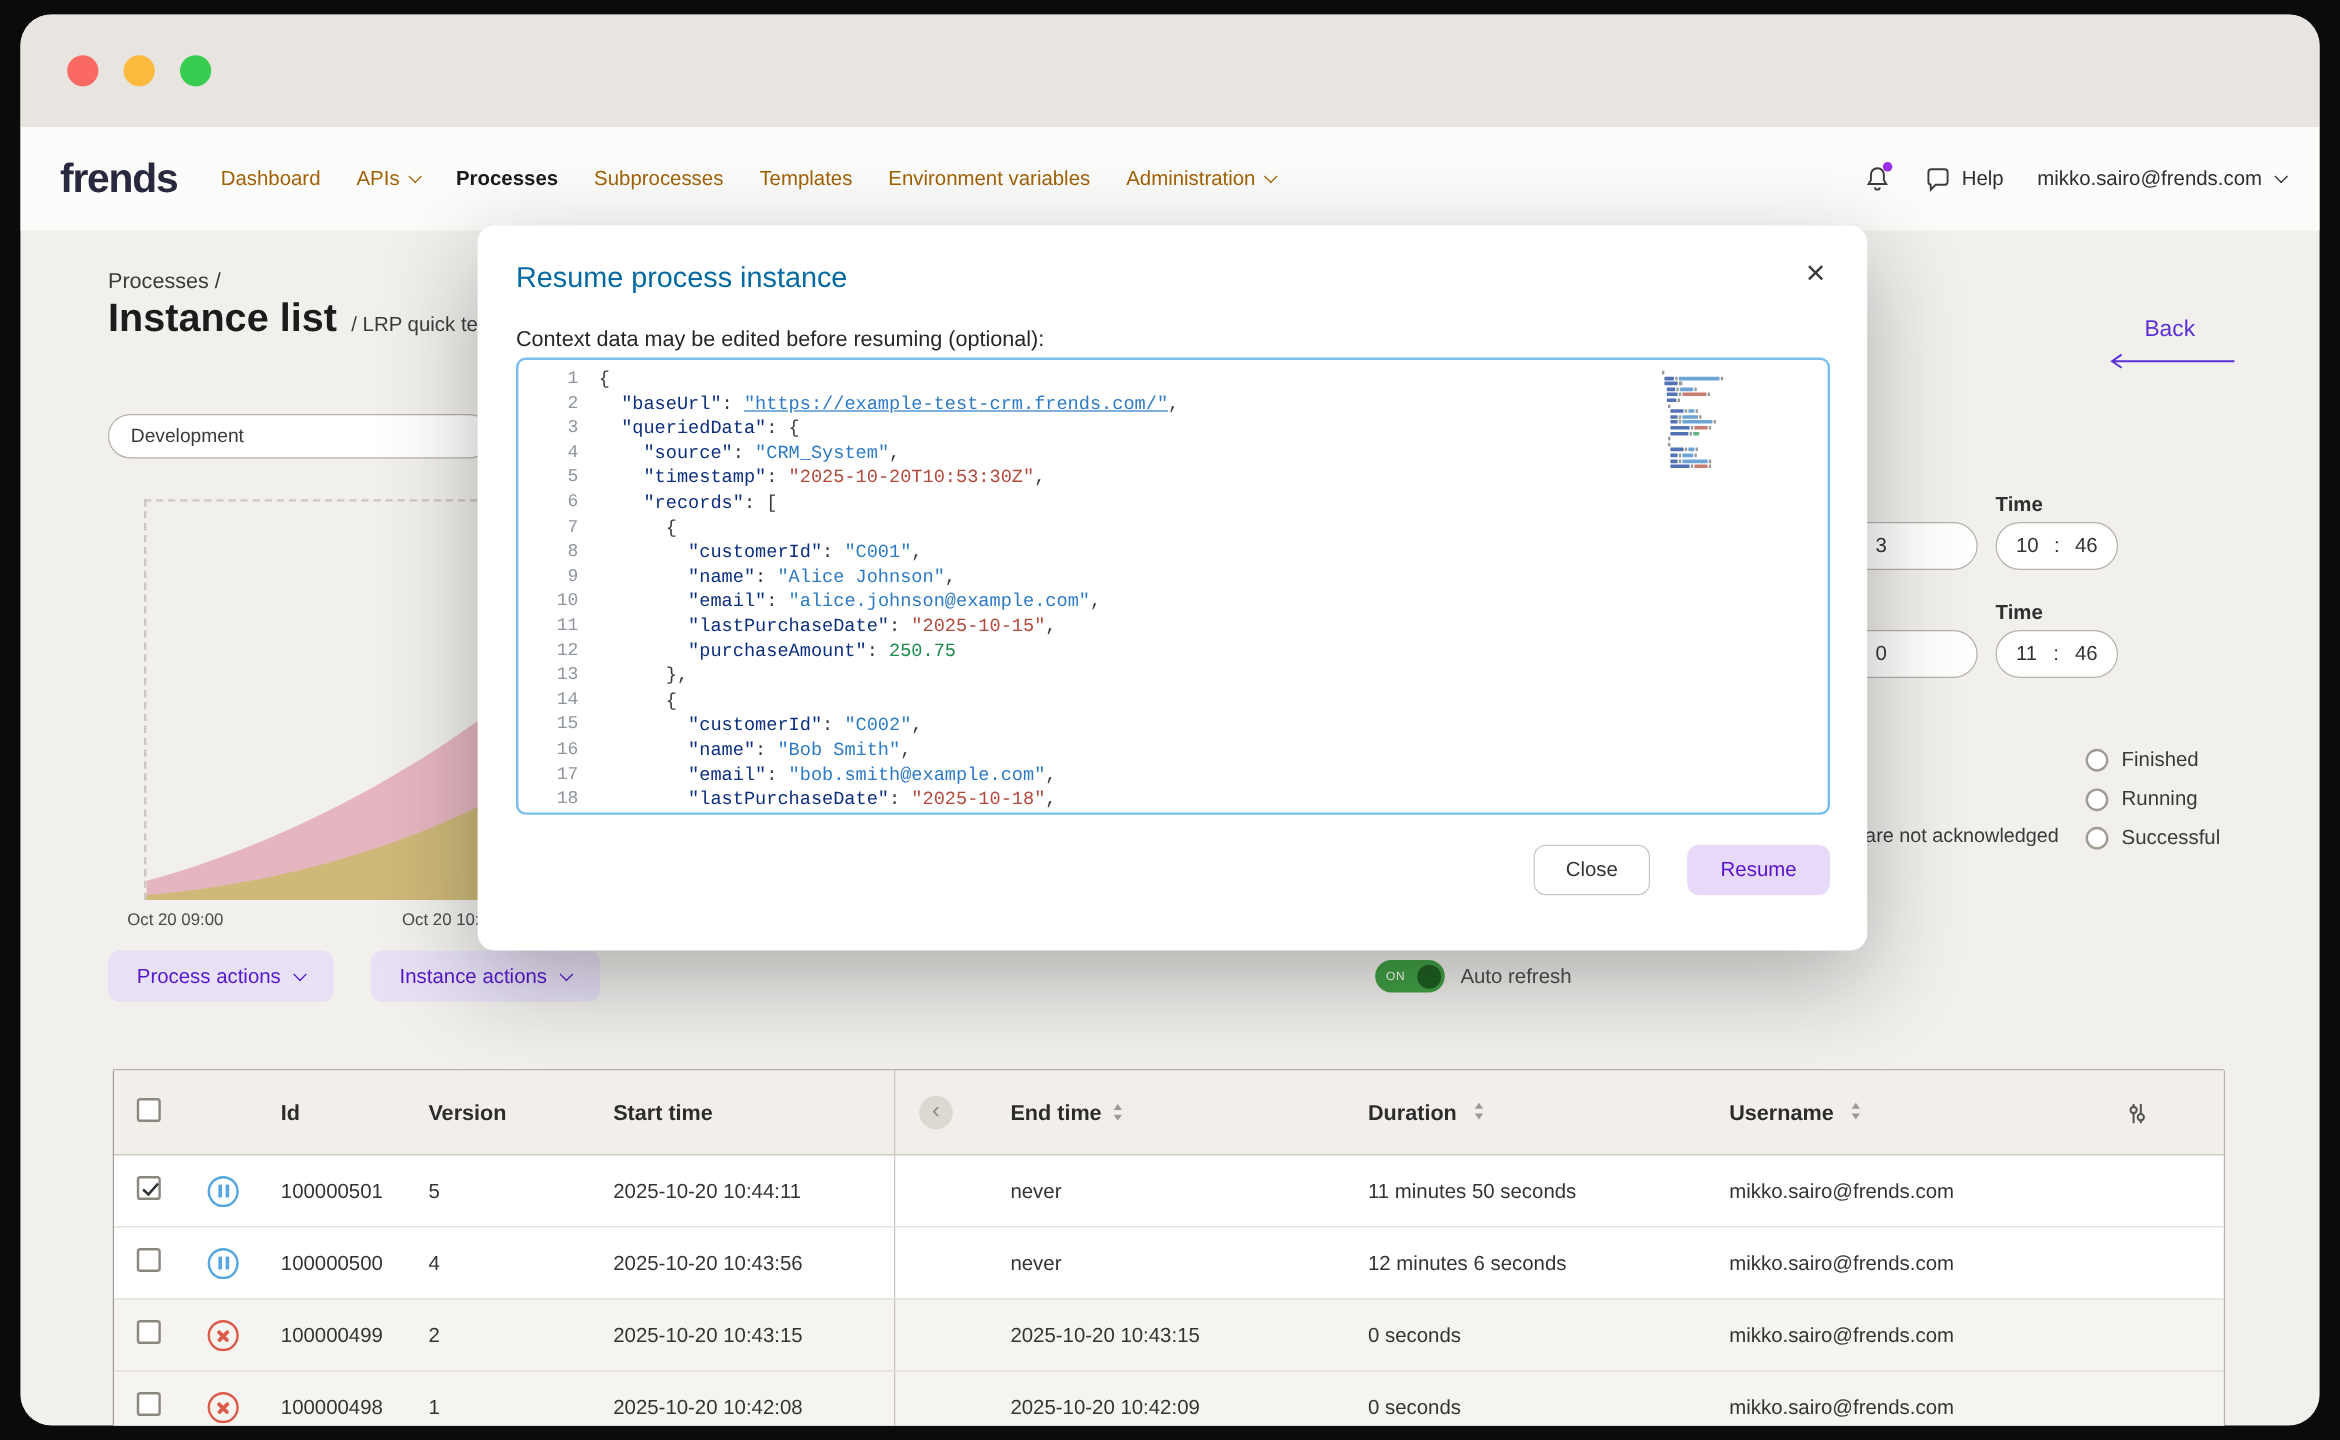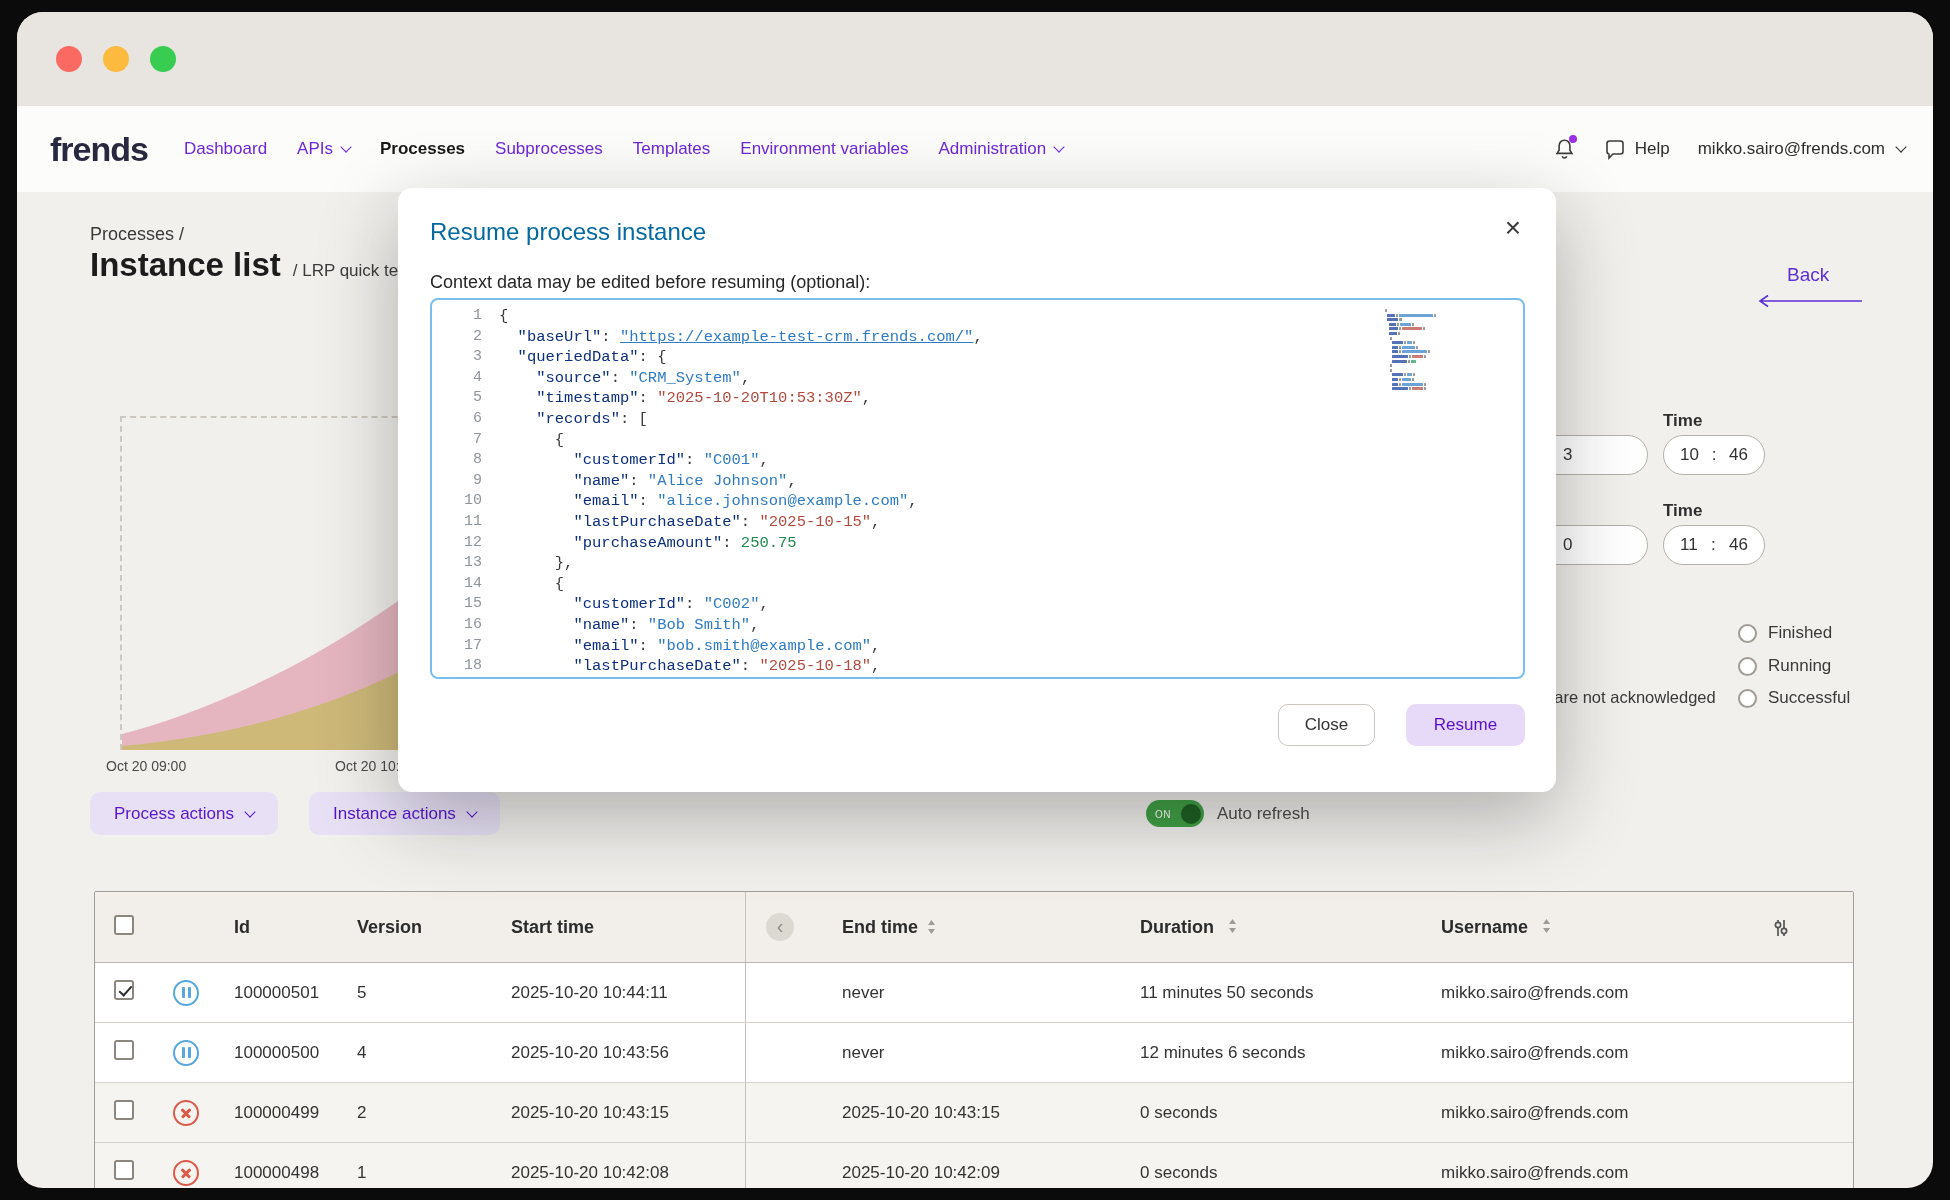--- a/index.html
+++ b/index.html
@@ -10,21 +10,21 @@
   
   .chrome{height:94px;background:#e8e5e1;display:flex;align-items:center;padding-left:39px;gap:21px;}
   .dot{width:26px;height:26px;border-radius:50%;}
   .dot.red{background:#fa6a62;}
   .dot.yellow{background:#fcba3f;}
   .dot.green{background:#38cd50;}
   
   .app-header{height:86px;background:#fcfcfa;display:flex;align-items:center;padding:0 28px 0 33px;}
   .logo{font-size:34px;font-weight:700;color:#28283f;letter-spacing:-1px;cursor:pointer;}
   .nav{display:flex;align-items:center;gap:30px;margin-left:36px;}
-  .nav-item{display:flex;align-items:center;gap:9px;font-size:17px;color:#6d28d9;cursor:pointer;white-space:nowrap;}
+  .nav-item{display:flex;align-items:center;gap:9px;font-size:17px;color:#a16207;cursor:pointer;white-space:nowrap;}
   .nav-item.active{font-weight:700;color:#191919;}
   .chev{display:inline-block;width:8px;height:8px;border-right:1.8px solid currentColor;
     border-bottom:1.8px solid currentColor;transform:rotate(45deg);margin-top:-4px;}
   .header-right{margin-left:auto;display:flex;align-items:center;gap:28px;}
   .iconbtn{position:relative;display:flex;align-items:center;cursor:pointer;color:#3c3c3c;}
   .noti-dot{position:absolute;right:-1px;top:-2px;width:8px;height:8px;border-radius:50%;background:#9a30e8;}
   .help-wrap{display:flex;align-items:center;gap:9px;font-size:17px;color:#2e2e2e;cursor:pointer;}
   .user-wrap{display:flex;align-items:center;gap:12px;font-size:17px;color:#2e2e2e;cursor:pointer;}
   
   .content{position:relative;height:996px;}
@@ -184,20 +184,23 @@
     <div class="abs title-row">
       <span class="page-title">Instance list</span>
       <span class="title-suffix">/ LRP quick test 2</span>
     </div>
 
     <div class="abs back-link">Back</div>
     <svg class="abs back-arrow" width="110" height="14" viewBox="0 0 110 14" fill="none" stroke="#5b2fd6" stroke-width="1.6">
       <path d="M108 7H6M14 1.5L6 7l8 5.5"></path>
     </svg>
 
+    <div class="abs env-select">
+      <span>Development</span>
+    </div>
 
     <div class="abs chart-box">
       <svg width="660" height="332" viewBox="0 0 660 332">
         <path d="M0,332 L0,316 C70,298 170,256 260,194 C350,132 440,94 540,90 C590,88 635,102 660,116 L660,332 Z" fill="#e2a7b4" opacity="0.8"></path>
         <path d="M0,332 L0,328 C90,320 190,298 285,250 C380,202 470,170 555,172 C605,173 640,186 660,196 L660,332 Z" fill="#c8ba66" opacity="0.8"></path>
       </svg>
     </div>
     <span class="abs tick" style="left:89px">Oct 20 09:00</span>
     <span class="abs tick" style="left:318px">Oct 20 10:00</span>
 

